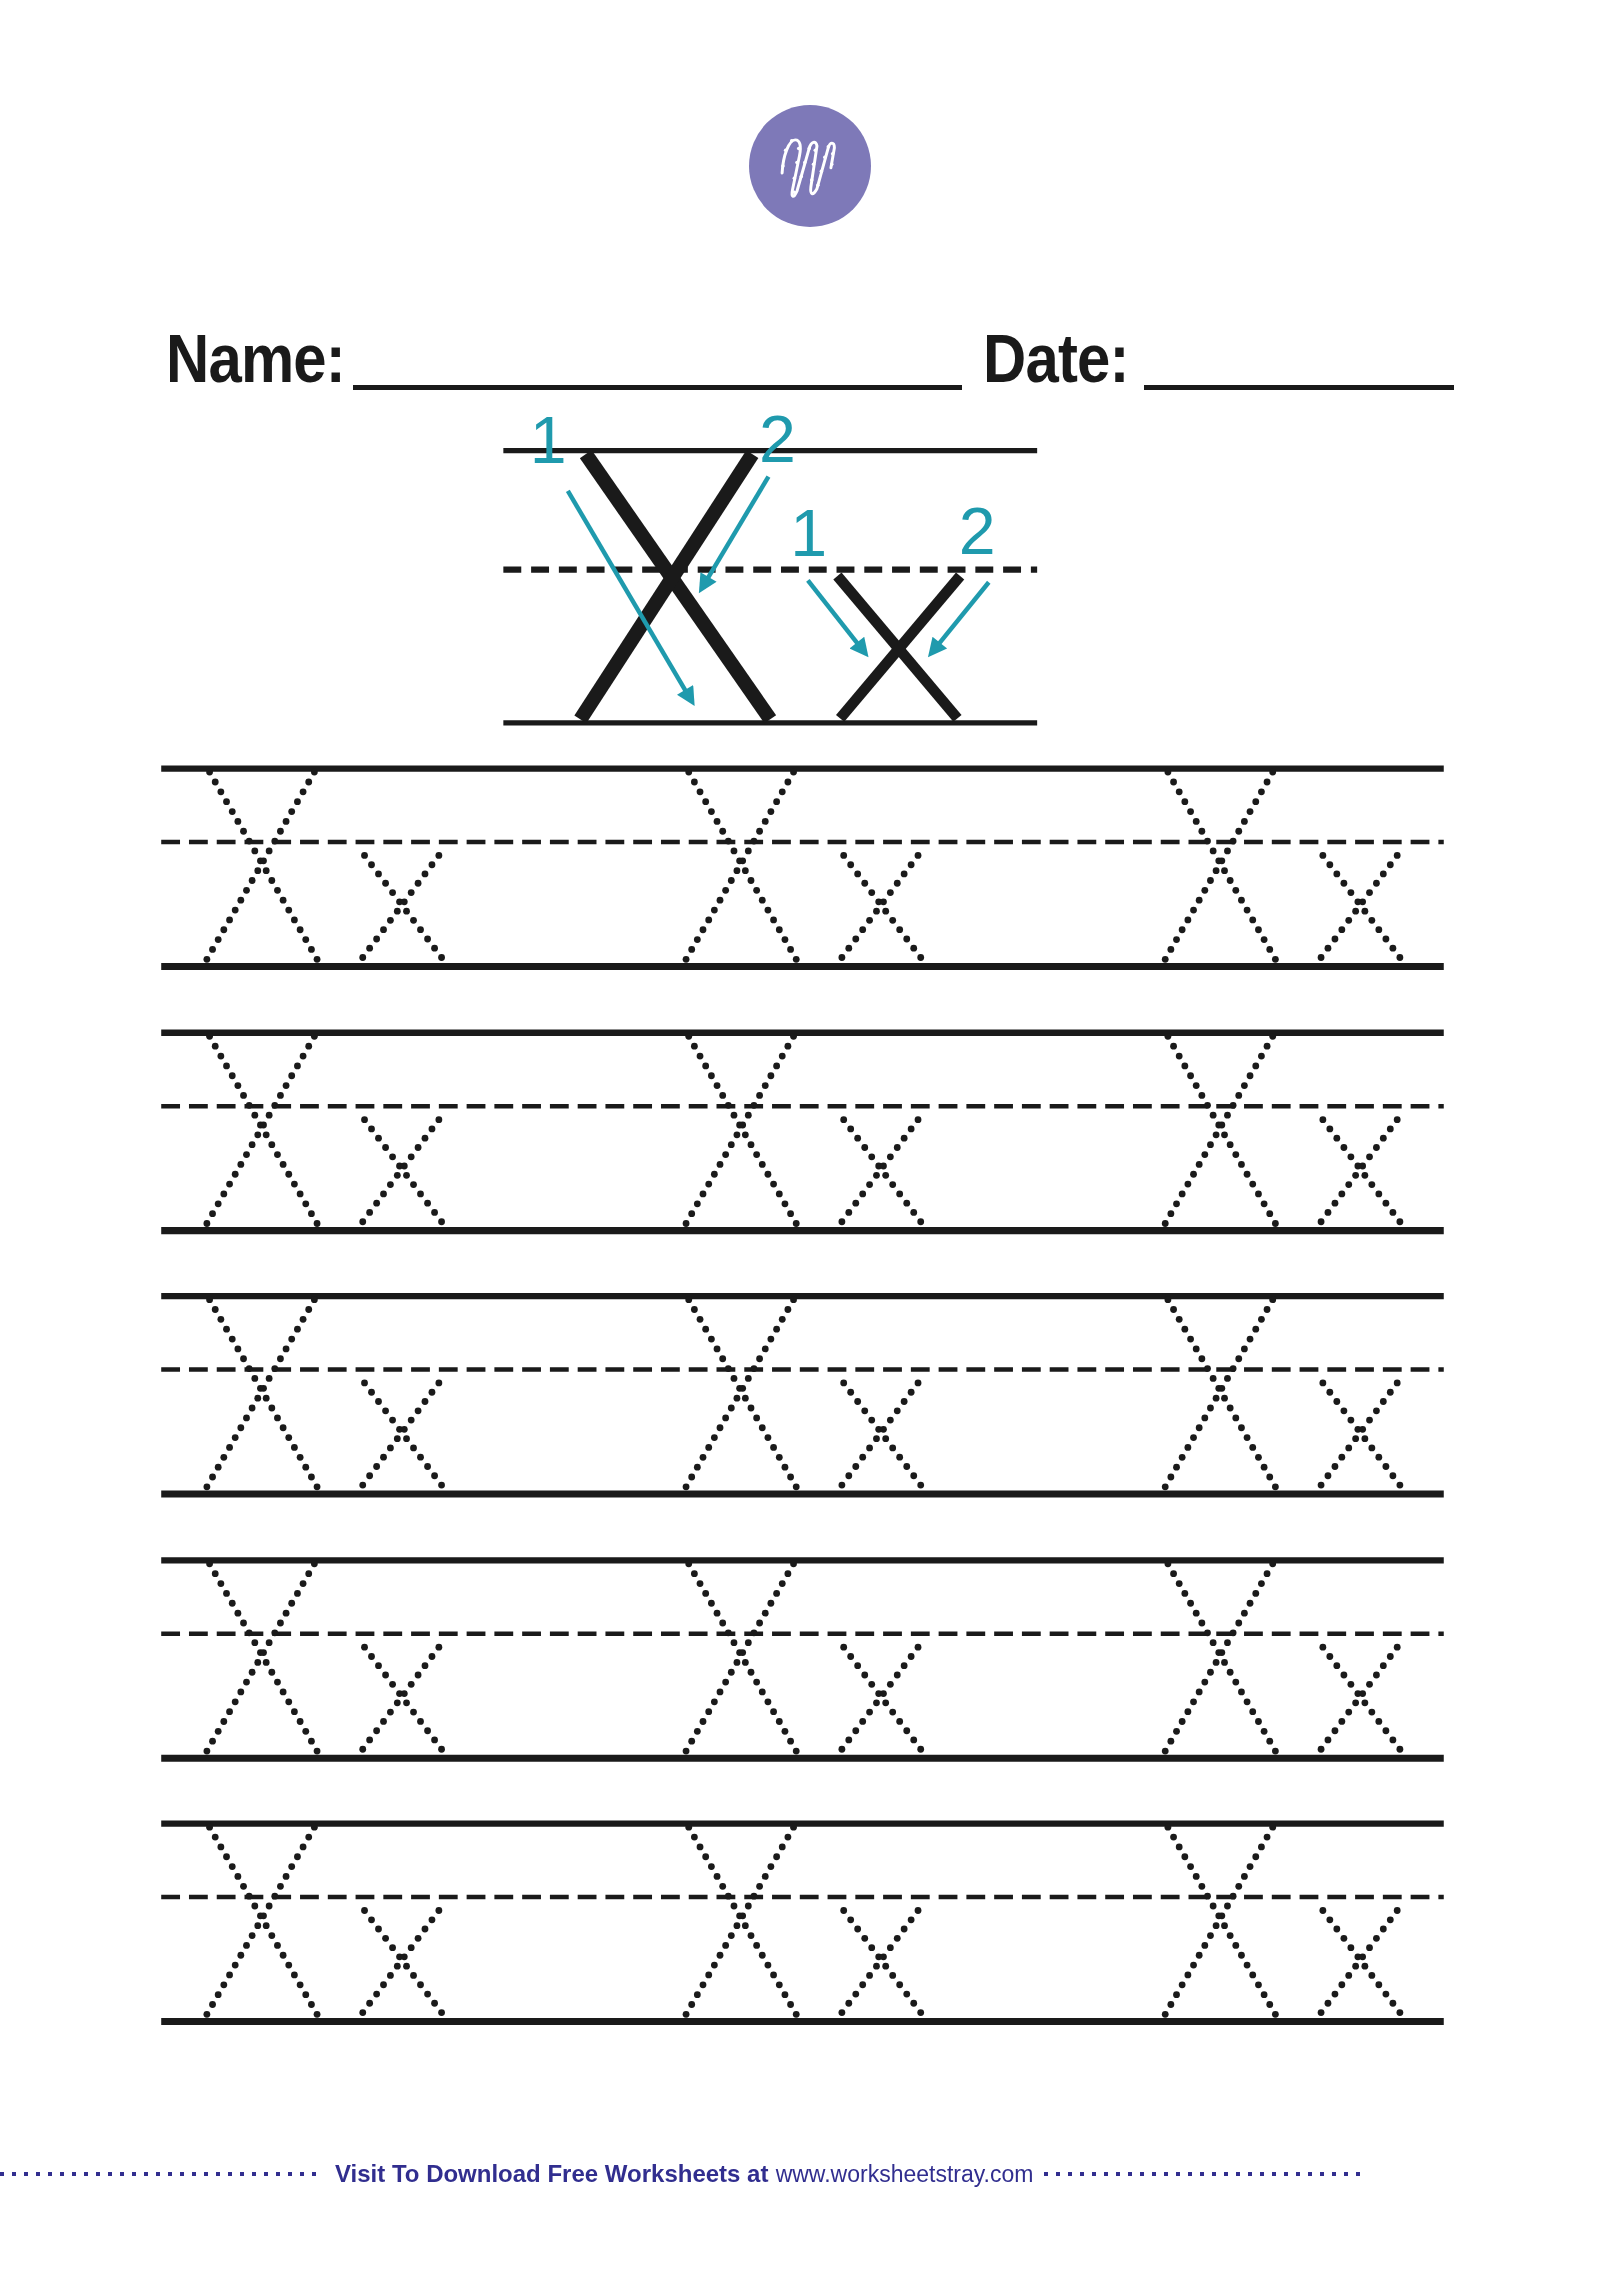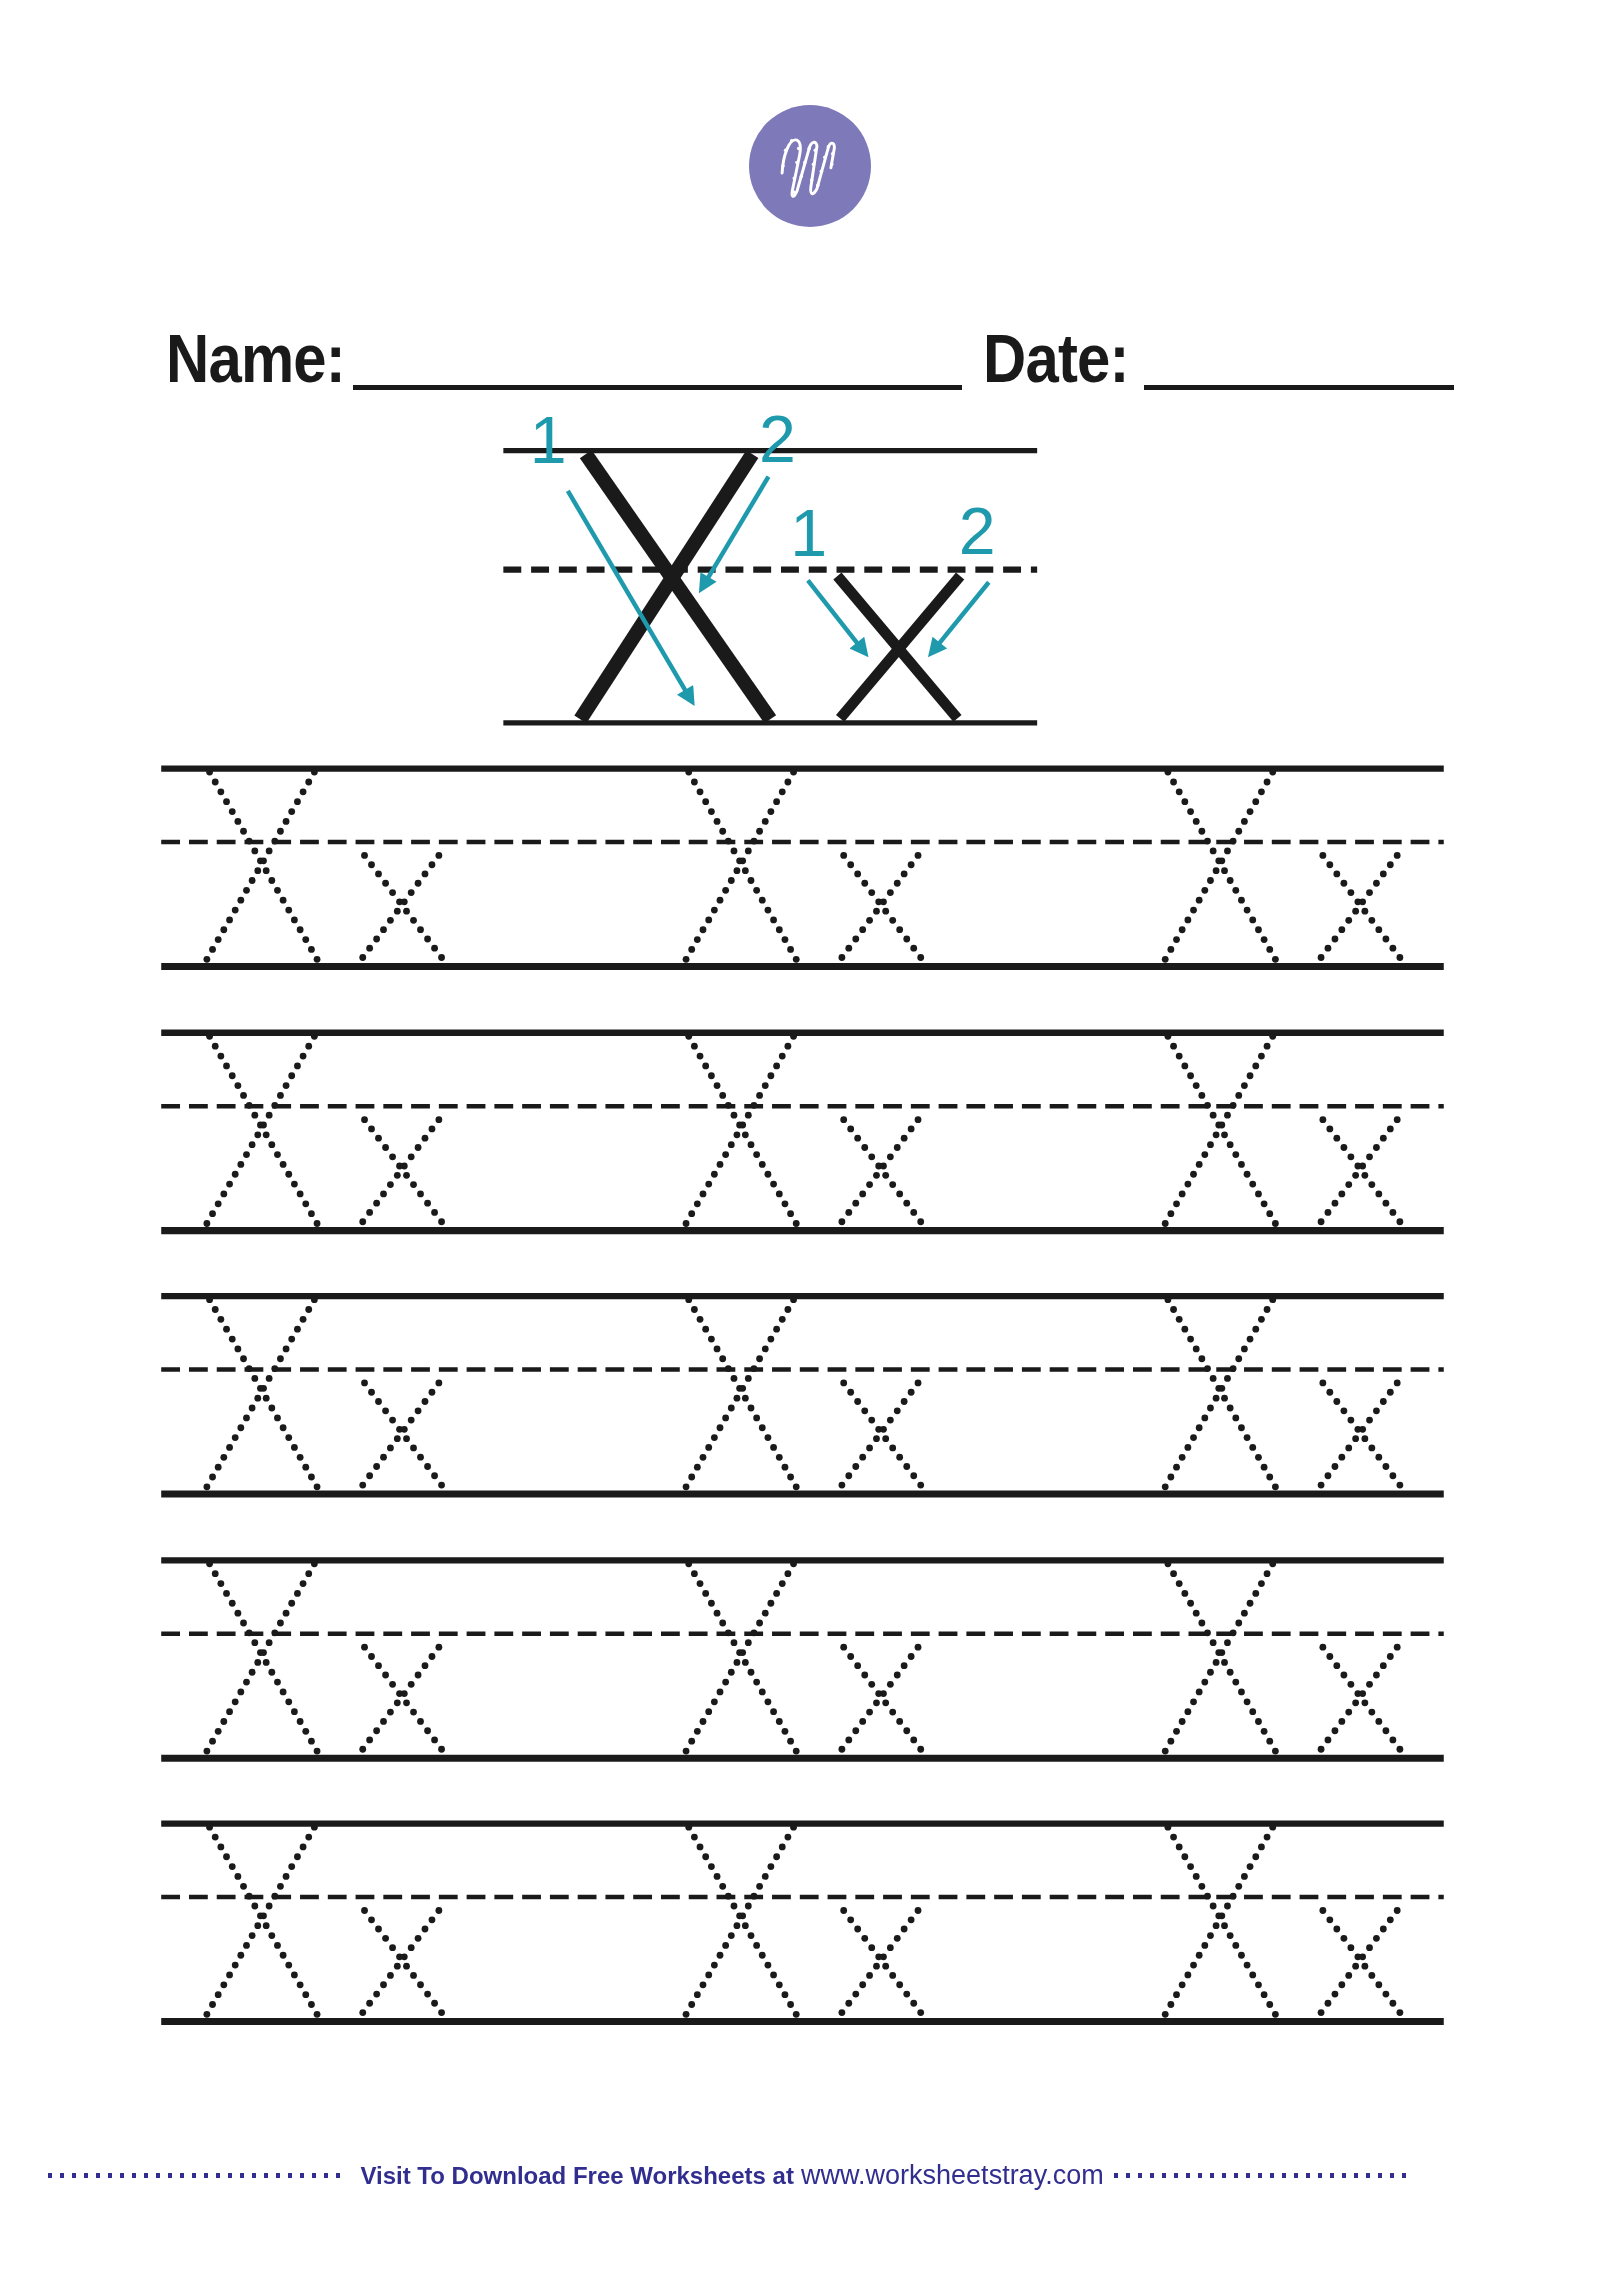--- a/index.html
+++ b/index.html
@@ -49,30 +49,30 @@
     text-anchor:middle;
   }
   .teal-arrow{stroke:var(--teal);stroke-width:5;fill:none;}
   .row-line-top{stroke:var(--ink);stroke-width:7;}
   .row-line-mid{stroke:var(--ink);stroke-width:5;stroke-dasharray:21 10;}
   .row-line-bot{stroke:var(--ink);stroke-width:8;}
   .trace-dot{fill:var(--ink);}
 
   .footer{
     position:absolute;left:0;top:2160px;width:1362px;
-    display:flex;align-items:center;justify-content:center;margin-left:48px;
+    display:flex;align-items:center;justify-content:center;
   }
   .dotted-leader{
     height:4.5px;
     background:repeating-linear-gradient(to right, var(--navy) 0 4px, transparent 4px 12px);
   }
   .leader-left{width:352px;margin-right:12.5px;}
   .leader-right{width:347px;margin-left:10.7px;}
   .footer-bold{font-size:24px;font-weight:bold;color:var(--navy);white-space:nowrap;}
-  .footer-site{font-size:27px;font-weight:normal;color:var(--navy);margin-left:7.2px;white-space:nowrap;}
+  .footer-site{font-size:23px;font-weight:normal;color:var(--navy);margin-left:7.2px;white-space:nowrap;}
 </style>
 </head>
 <body>
 
 <div class="page">
 
   <svg class="logo-svg" viewBox="0 0 140 140">
     <title>W</title>
     <circle class="logo-circle" cx="70" cy="70" r="70"></circle>
     <path class="logo-w" d="M38,78 C39,58 46,40 53,40 C59,40 60,48 58,58 L50,97 C48,106 51,108 55,99 L69,50 C71,42 77,40 78,47 L71,94 C70,103 73,105 78,96 L91,49 C93,42 98,42 98,49 L94,72"></path>

